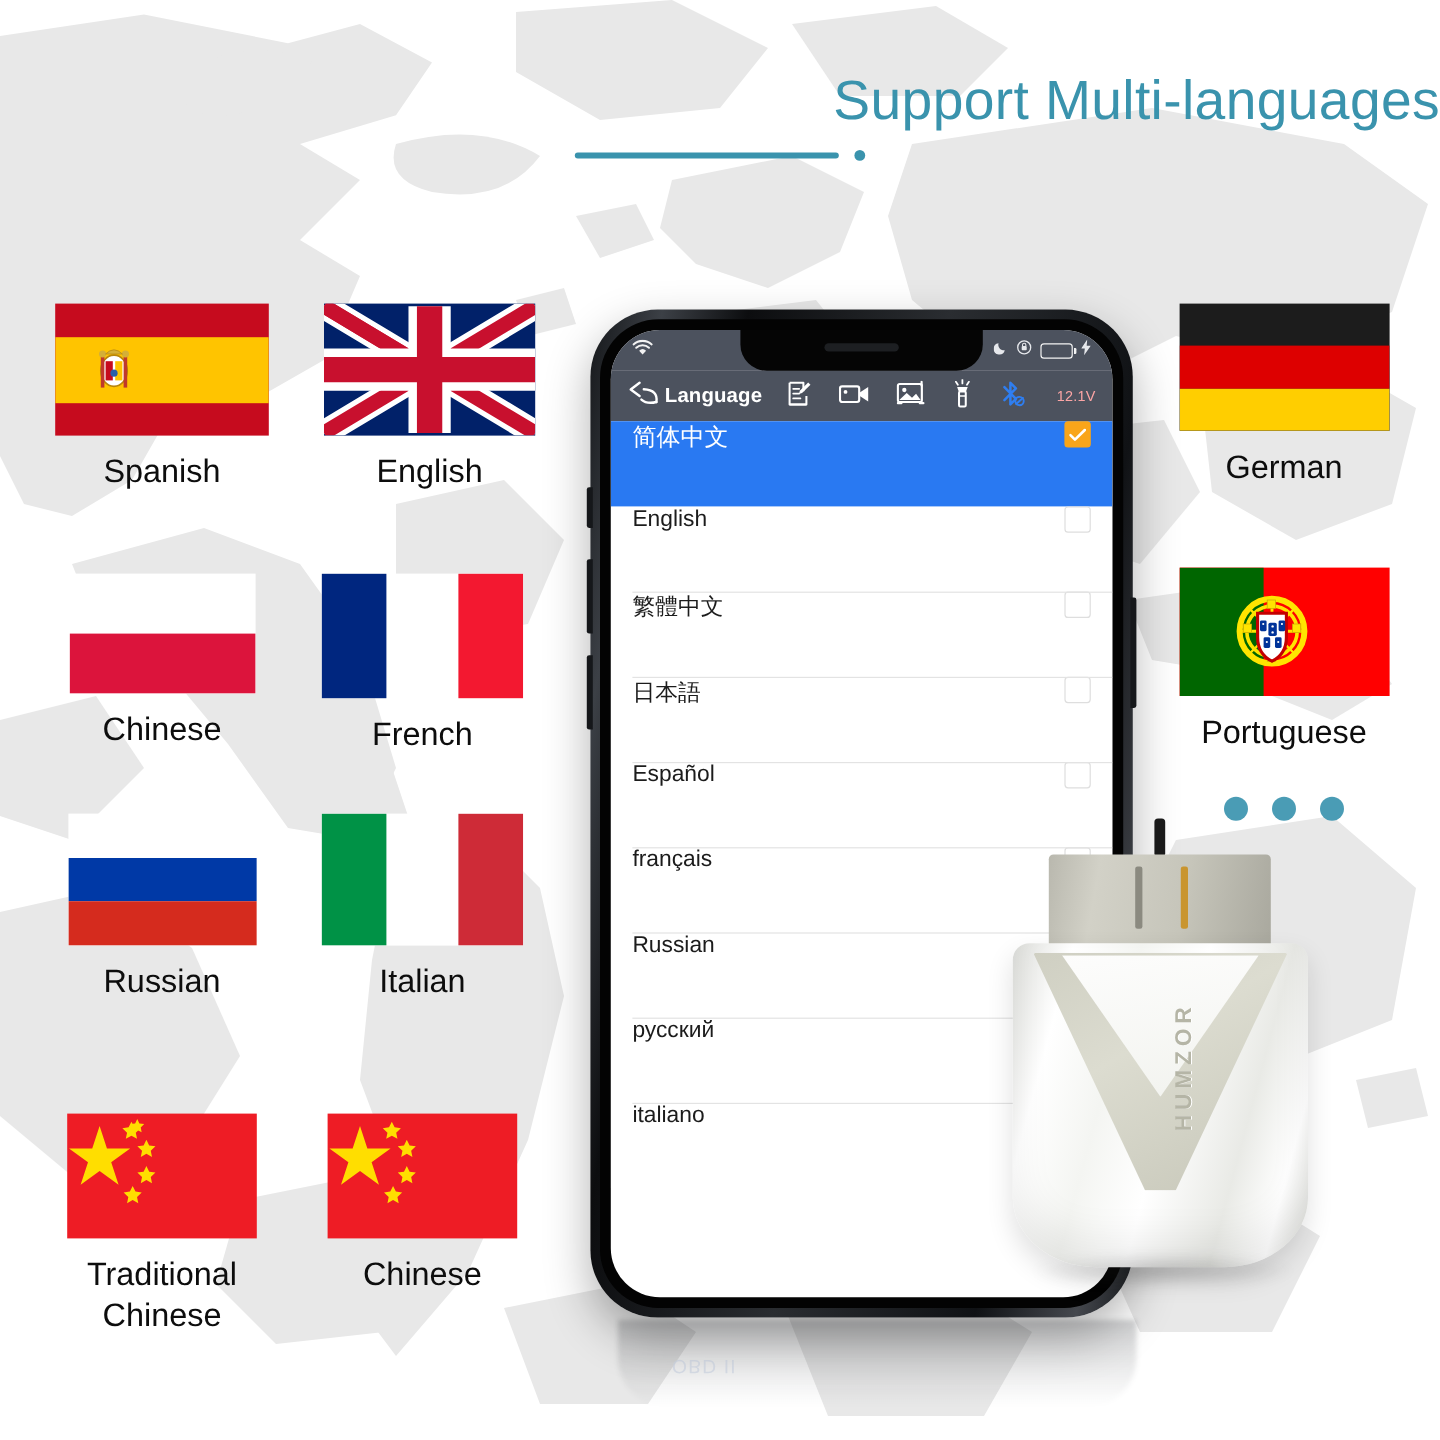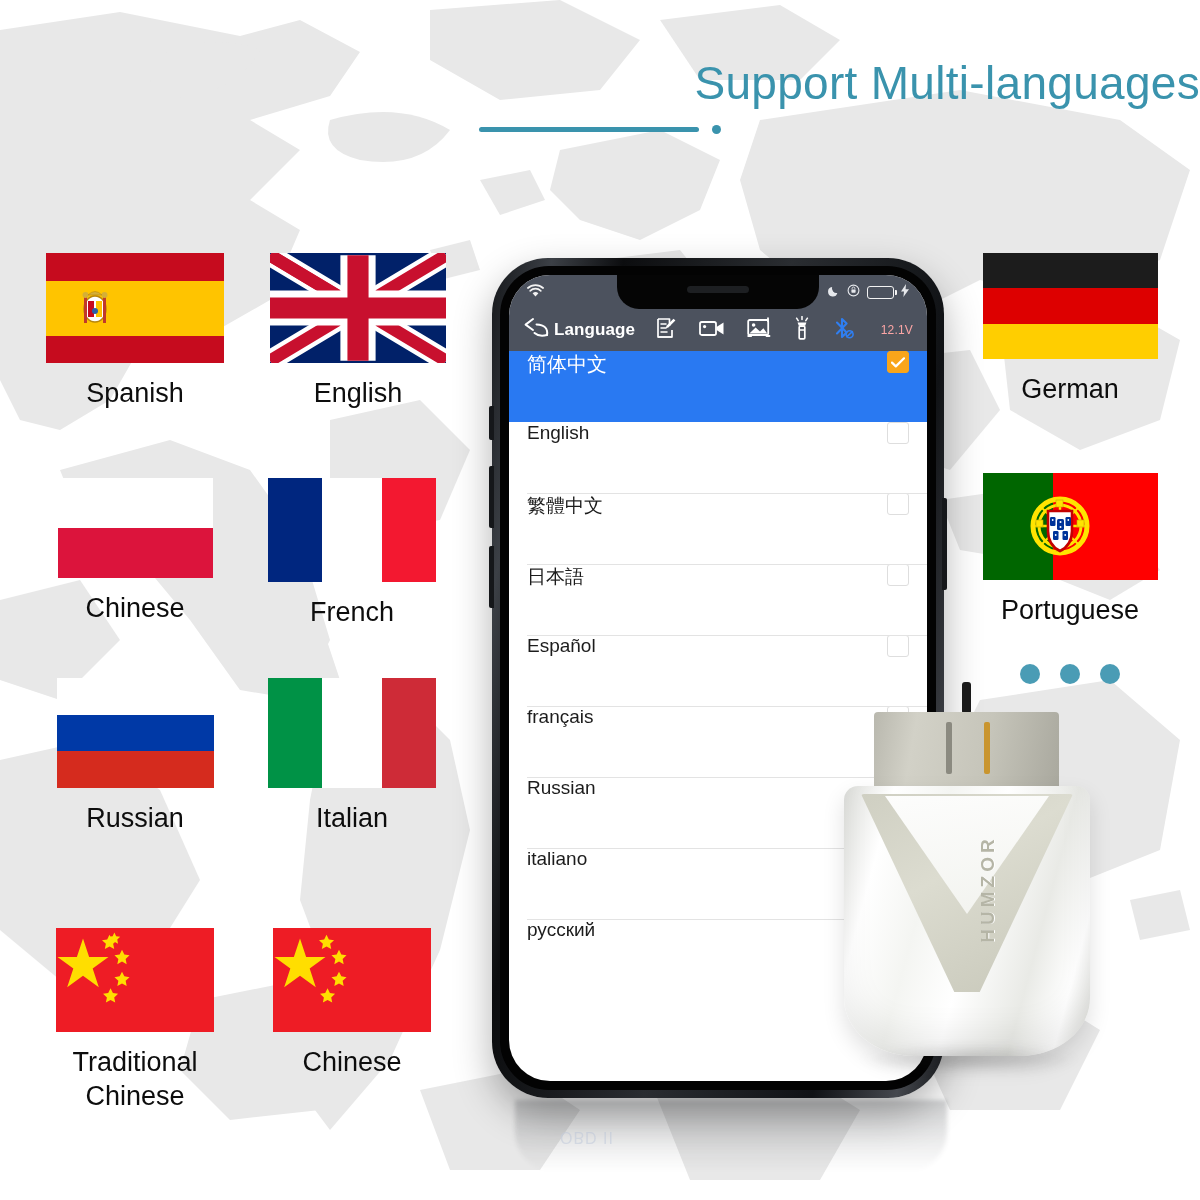--- a/index.html
+++ b/index.html
@@ -575,26 +575,26 @@
           <span class="lang-name">français</span>
           <span class="chk"></span>
         </div>
 
         <div class="lang-row">
           <span class="lang-name">Russian</span>
           <span class="chk"></span>
         </div>
 
         <div class="lang-row">
+          <span class="lang-name">русский</span>
+          <span class="chk"></span>
+        </div>
+
+        <div class="lang-row">
           <span class="lang-name">italiano</span>
-          <span class="chk"></span>
-        </div>
-
-        <div class="lang-row">
-          <span class="lang-name">русский</span>
           <span class="chk"></span>
         </div>
 
 
       </div>
     </div>
   </div>
 
   <div class="dongle">
     <span class="dongle-cable"></span>

